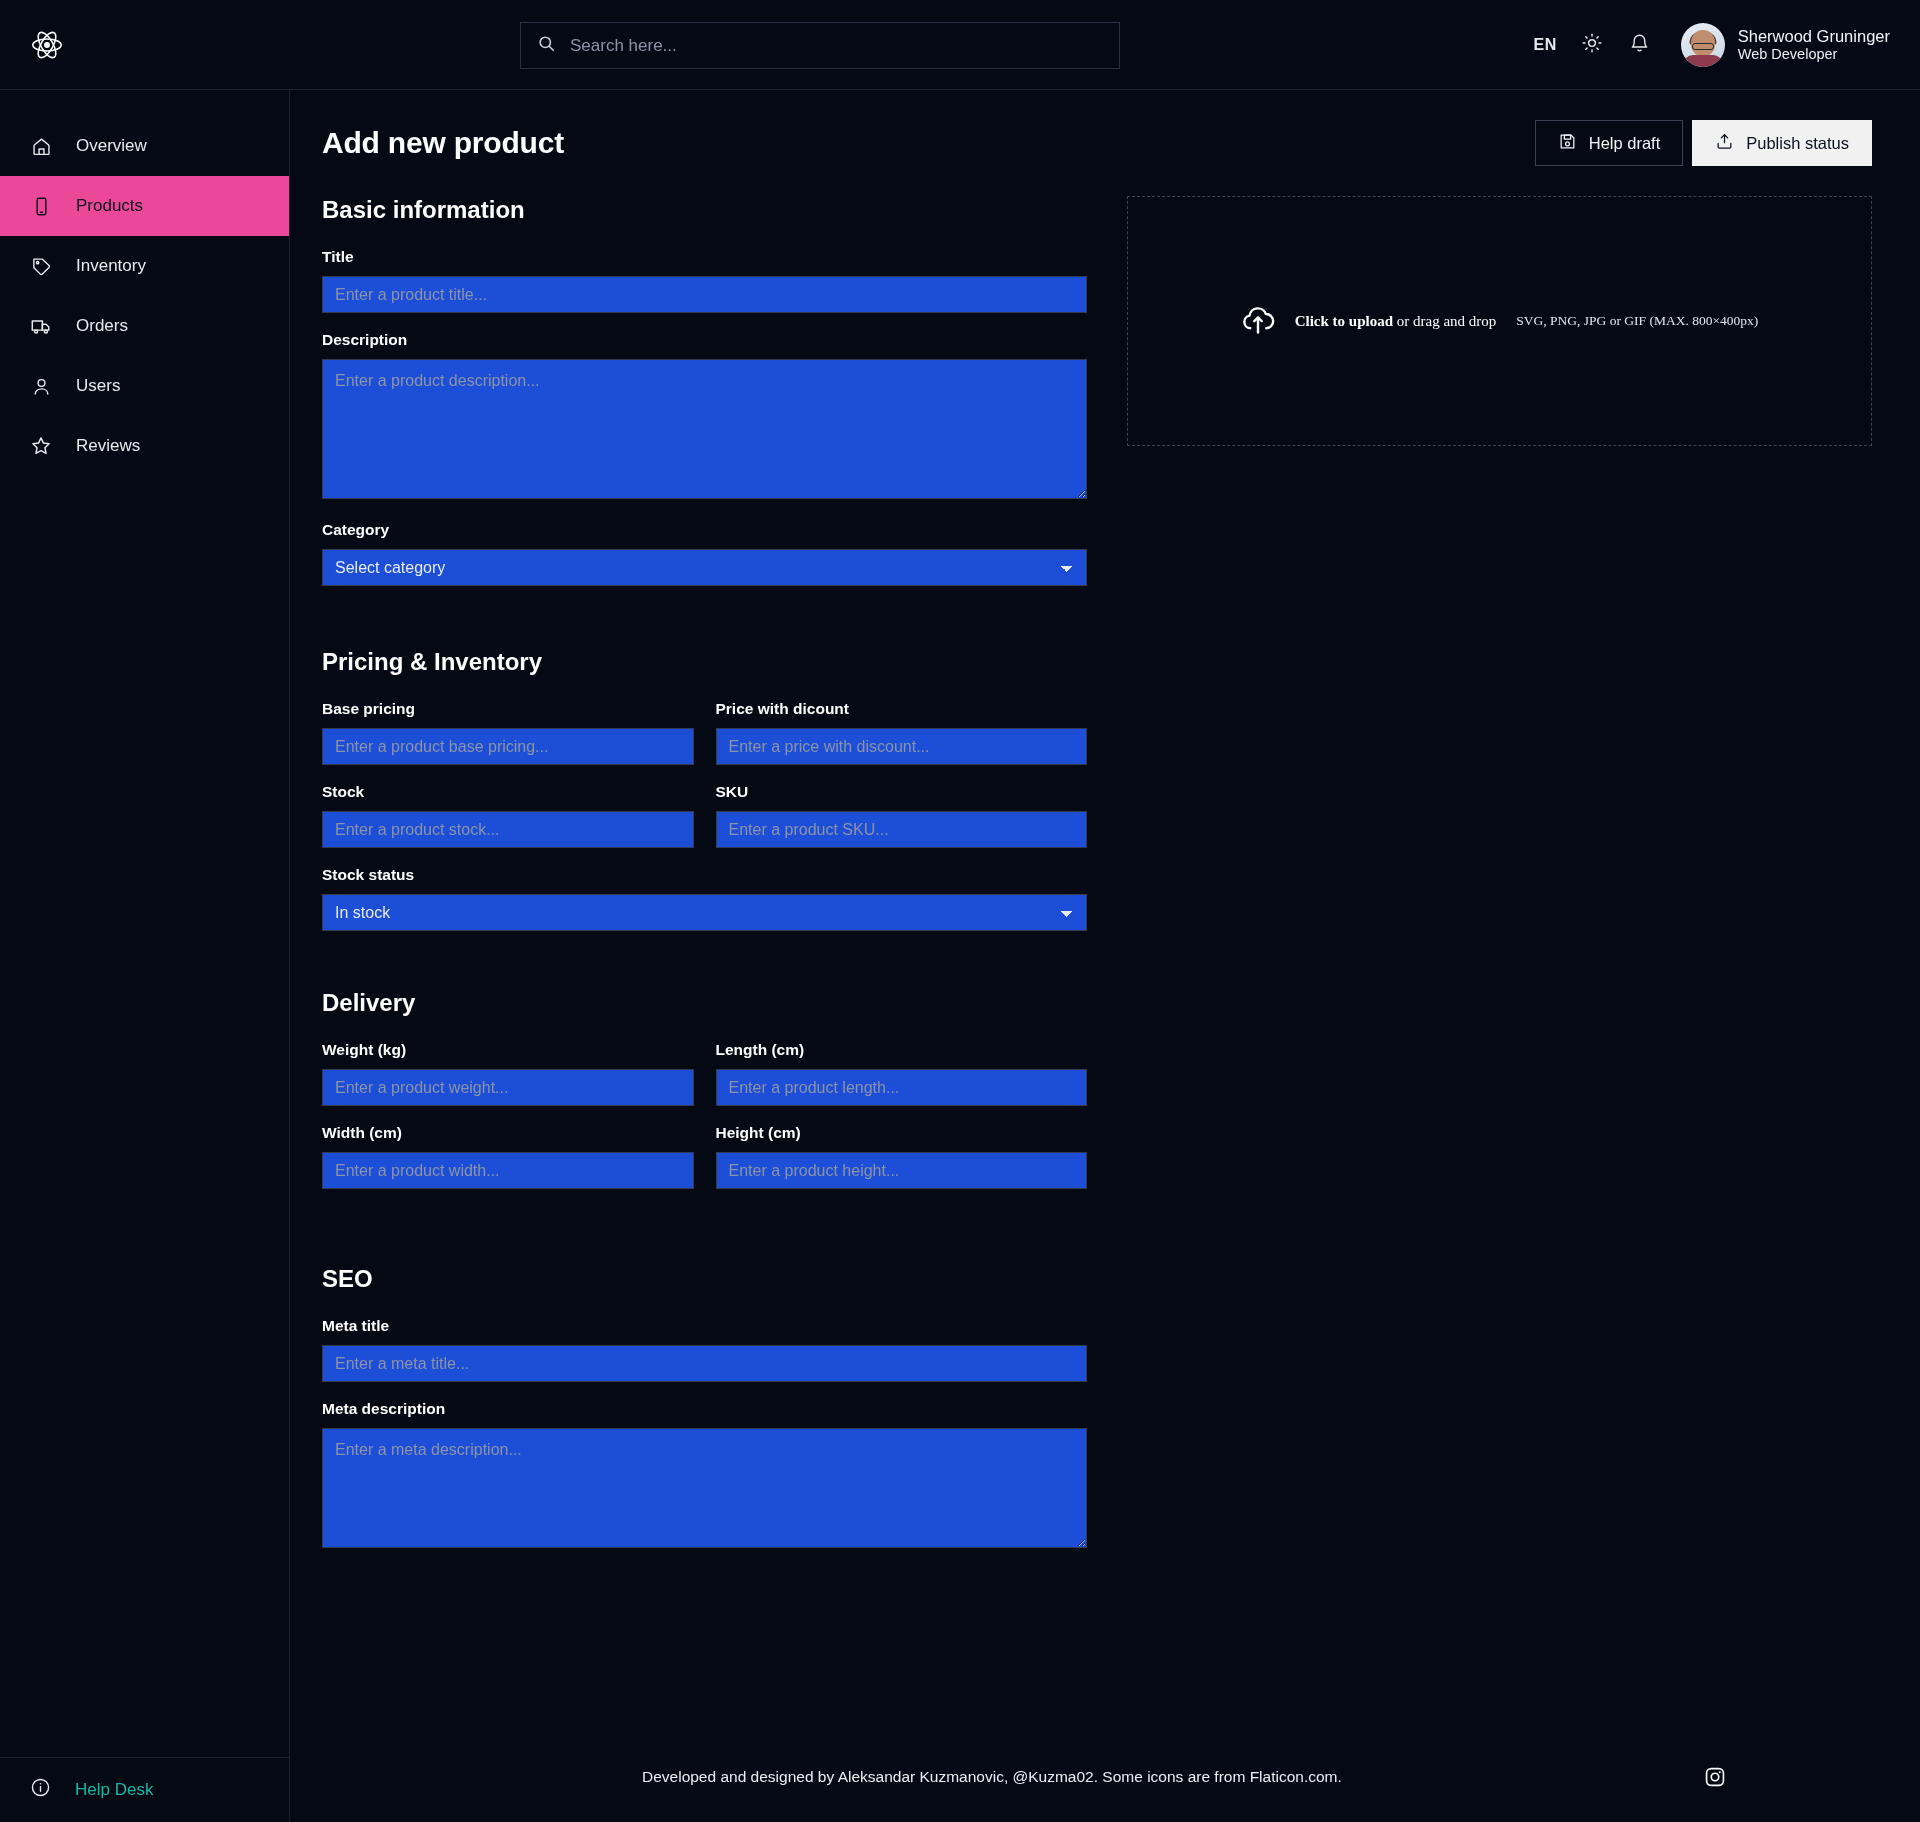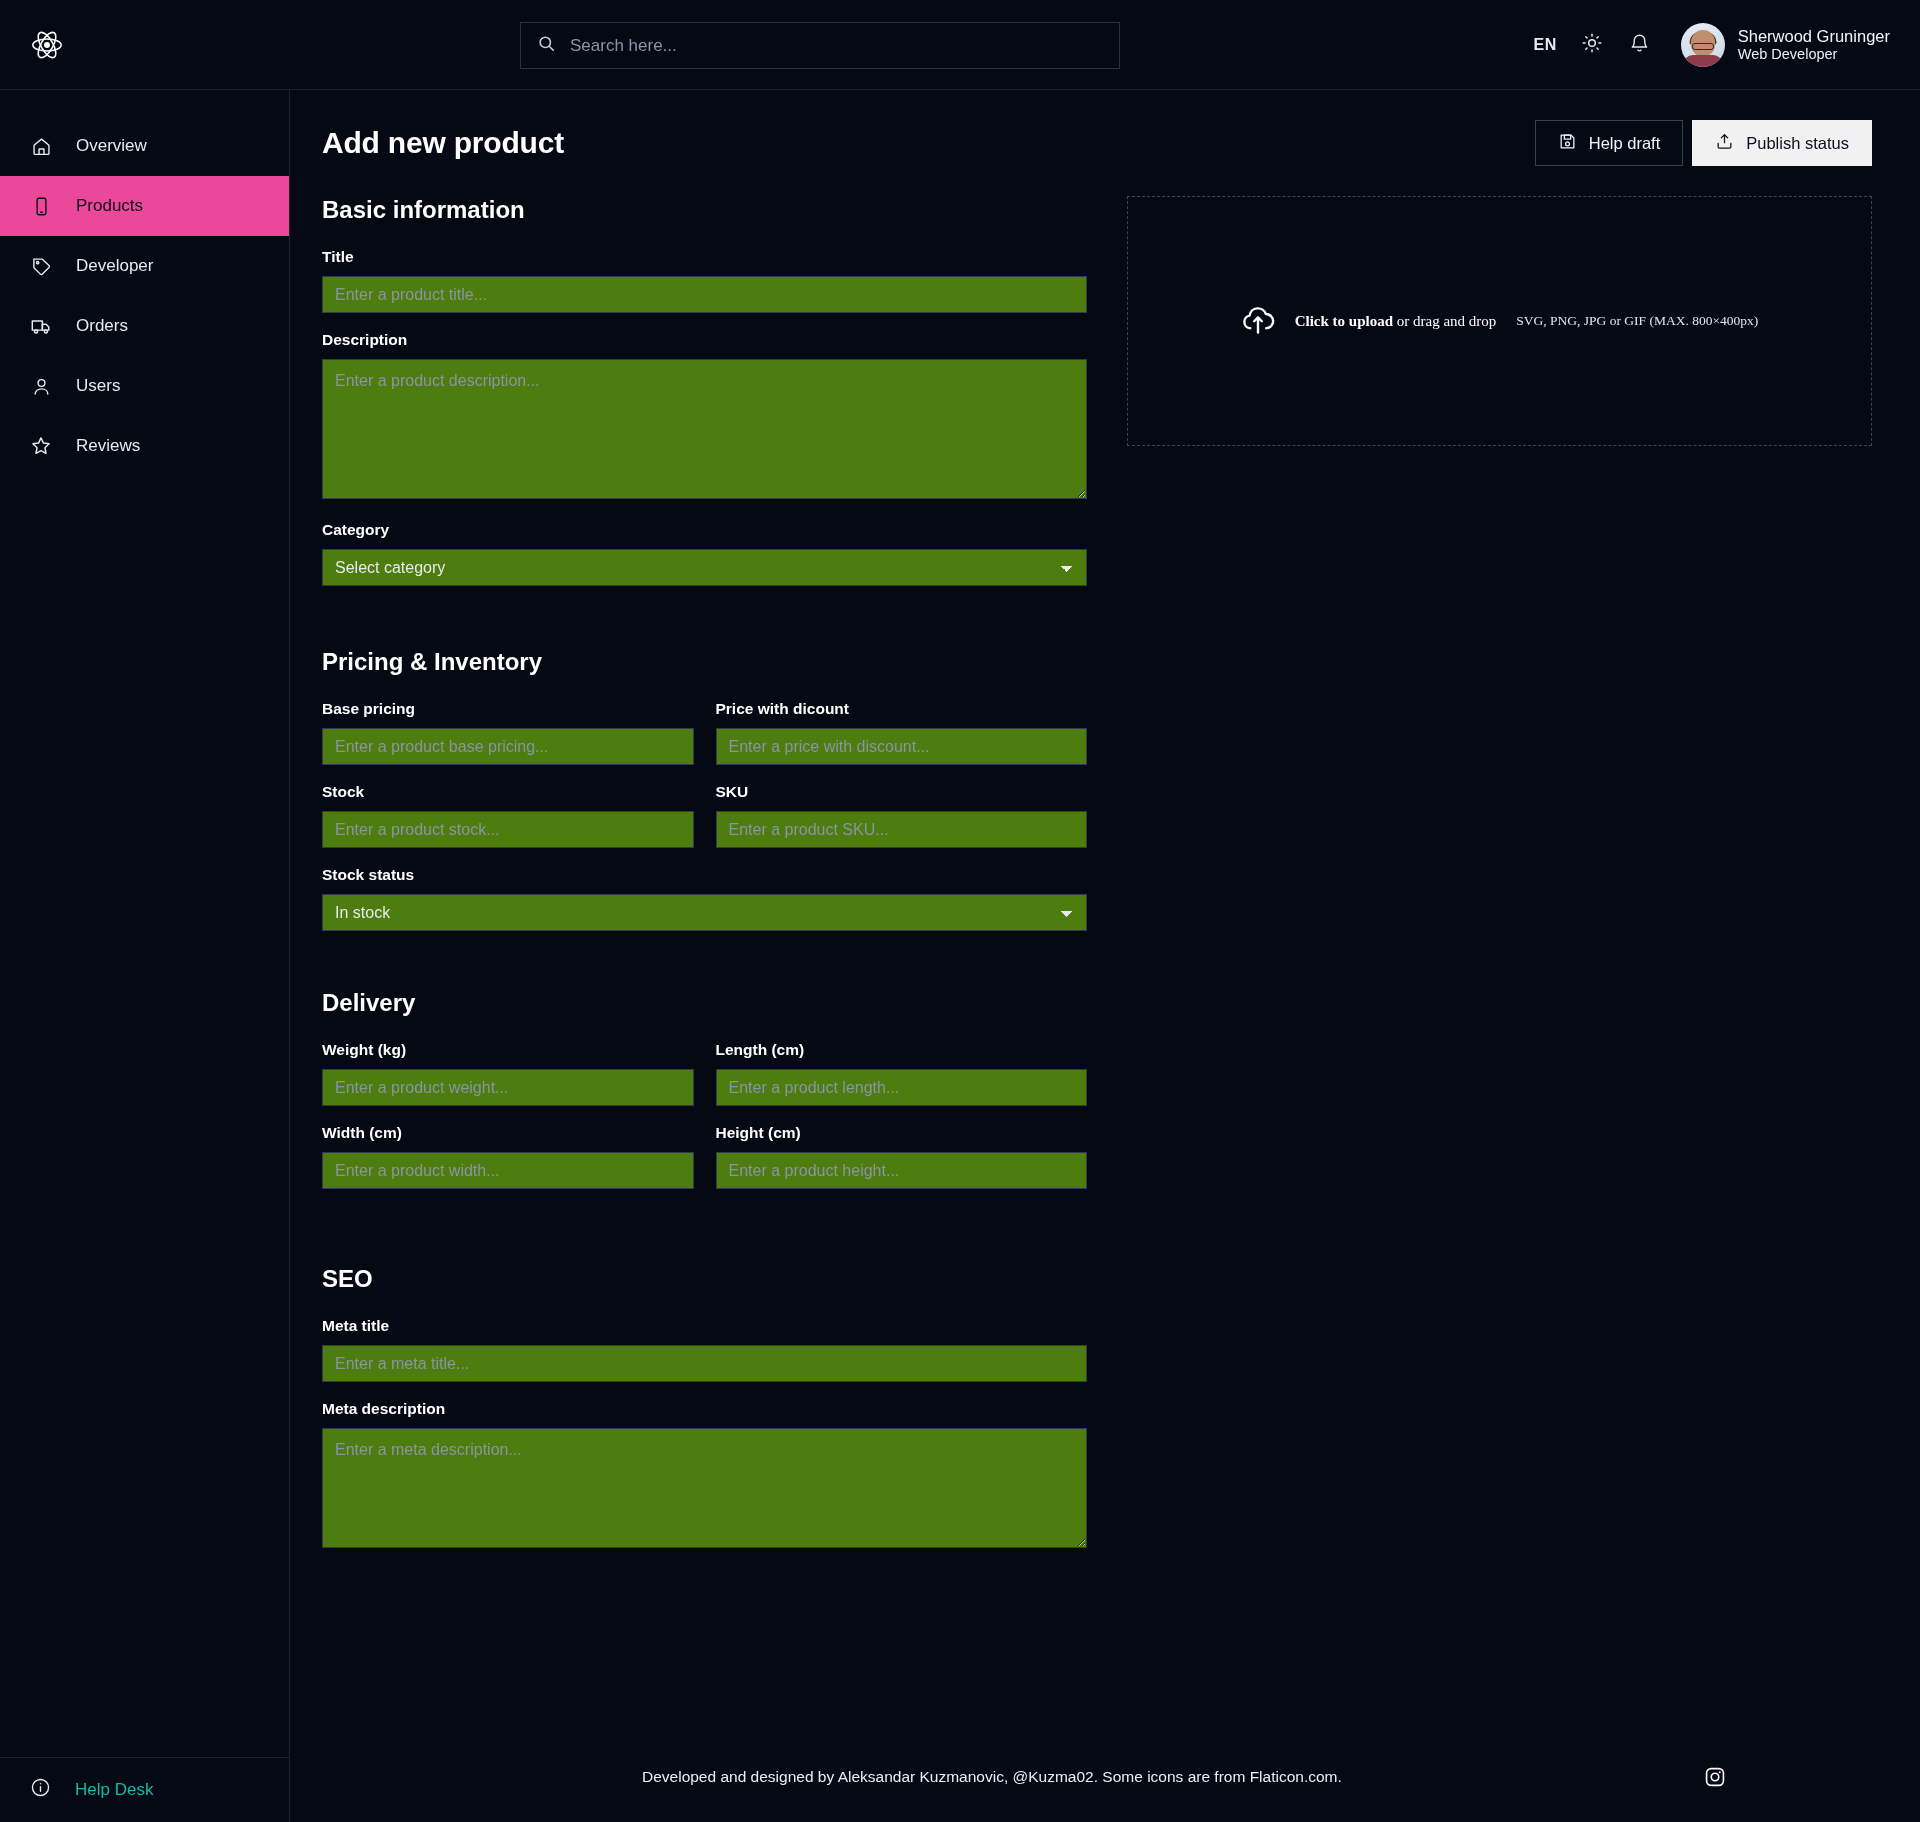--- a/index.html
+++ b/index.html
@@ -209,21 +209,21 @@
   .field { margin-bottom: 18px; }
   .field-label {
     display: block;
     font-size: 15.5px;
     font-weight: bold;
     color: #ffffff;
     margin-bottom: 10px;
   }
   .inp, .ta, .sel {
     width: 100%;
-    background: #4d7c0f;
+    background: #1d4ed8;
     border: 1px solid #333a4b;
     color: #e8eaed;
     font-size: 16px;
     font-family: "Liberation Sans", sans-serif;
     outline: none;
     padding: 0 12px;
   }
   .inp { height: 37px; }
   .sel { height: 37px; -webkit-appearance: none; appearance: none;
          background-image: linear-gradient(45deg, transparent 50%, #e8eaed 50%),
@@ -362,21 +362,21 @@
       <span>Products</span>
     </div>
 
     <div class="nav-item">
       <span class="nav-ico">
         <svg width="21" height="21" viewBox="0 0 24 24" stroke="#e8eaed" stroke-width="1.6" stroke-linecap="round" stroke-linejoin="round">
           <path d="M20.6 13.1 13 20.7a1.6 1.6 0 0 1-2.3 0l-7.4-7.4V3.6h9.7l7.6 7.3a1.6 1.6 0 0 1 0 2.2z"></path>
           <circle cx="7.6" cy="7.6" r="1.3"></circle>
         </svg>
       </span>
-      <span>Developer</span>
+      <span>Inventory</span>
     </div>
 
     <div class="nav-item">
       <span class="nav-ico">
         <svg width="22" height="22" viewBox="0 0 24 24" stroke="#e8eaed" stroke-width="1.6" stroke-linecap="round" stroke-linejoin="round">
           <path d="M2.5 6.5h11v10h-11z"></path>
           <path d="M13.5 10h4l3 3v3.5h-7z"></path>
           <circle cx="6.6" cy="18" r="1.7"></circle>
             <circle cx="17.4" cy="18" r="1.7"></circle>
         </svg>

